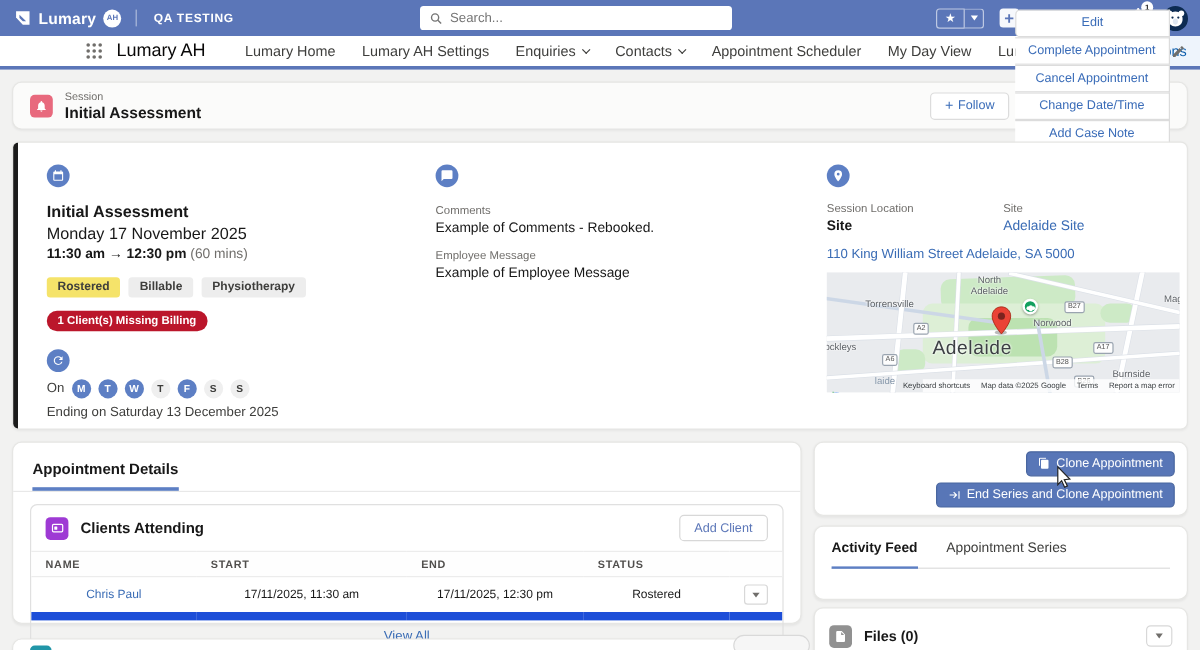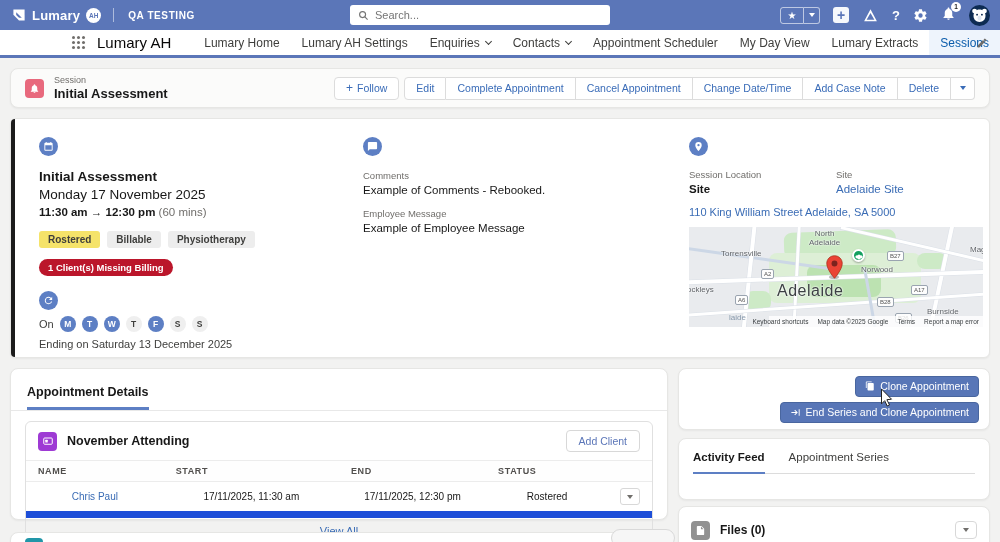--- a/index.html
+++ b/index.html
@@ -57,21 +57,21 @@
   .page-header { position:absolute; left:10px; top:68px; width:980px; height:40px; background:#fbfbfa;
     display:flex; align-items:center; padding:0 14px; gap:10px; }
   .rec-icon { width:19px; height:19px; border-radius:4px; background:#e8697d; display:flex;
     align-items:center; justify-content:center; flex:0 0 auto; }
   .rec-meta .rec-type { font-size:9px; color:#706e6b; }
   .rec-meta .rec-title { font-size:13px; font-weight:bold; color:#181818; margin-top:1px; }
   .header-actions { margin-left:auto; display:flex; align-items:center; gap:5px; }
   .btn-white { height:23px; background:#fff; border:1px solid #dcdcdc; border-radius:4px; color:#3a6cb8;
     font-size:10.5px; display:flex; align-items:center; justify-content:center; padding:0 11px; gap:4px; cursor:pointer;
     font-family:"Liberation Sans", sans-serif; }
-  .btn-group { display:flex; }
+  .btn-group { display:flex;flex-direction:column; }
   .btn-group .btn-white { border-radius:0; border-left:none; }
   .btn-group .btn-white:first-child { border-radius:4px 0 0 4px; border-left:1px solid #dcdcdc; }
   .btn-group .btn-white:last-child { border-radius:0 4px 4px 0; width:24px; padding:0; }
   .plus-glyph { font-size:12px; font-weight:normal; }
   
   .details-card { position:absolute; left:10px; top:118px; width:980px; height:240px; border-radius:6px; }
   .left-accent { position:absolute; left:0; top:0; bottom:0; width:4px; background:#1b1b1b; border-radius:6px 0 0 6px; }
   .circ-icon { width:19px; height:19px; border-radius:50%; background:#5d7fc4; display:flex;
     align-items:center; justify-content:center; }
   .col1 { position:absolute; left:28px; top:18px; width:305px; }
@@ -433,21 +433,21 @@
     <span class="tab-active">Appointment Details</span>
   </div>
   <div class="inner-box">
     <div class="clients-head">
       <span class="sq-icon sq-purple">
         <svg width="12" height="12" viewBox="0 0 24 24">
             <rect x="3.5" y="6" width="17" height="12.5" rx="1.8" fill="none" stroke="#fff" stroke-width="2"></rect>
             <rect x="6.5" y="9.5" width="5" height="5.5" rx="1" fill="#fff"></rect>
           </svg>
       </span>
-      <span class="clients-title">November Attending</span>
+      <span class="clients-title">Clients Attending</span>
       <button class="add-client">Add Client</button>
     </div>
     <table class="clients">
       <colgroup>
           <col class="c-name">
           <col class="c-start">
           <col class="c-end">
           <col class="c-status">
           <col class="c-menu">
         </colgroup>

